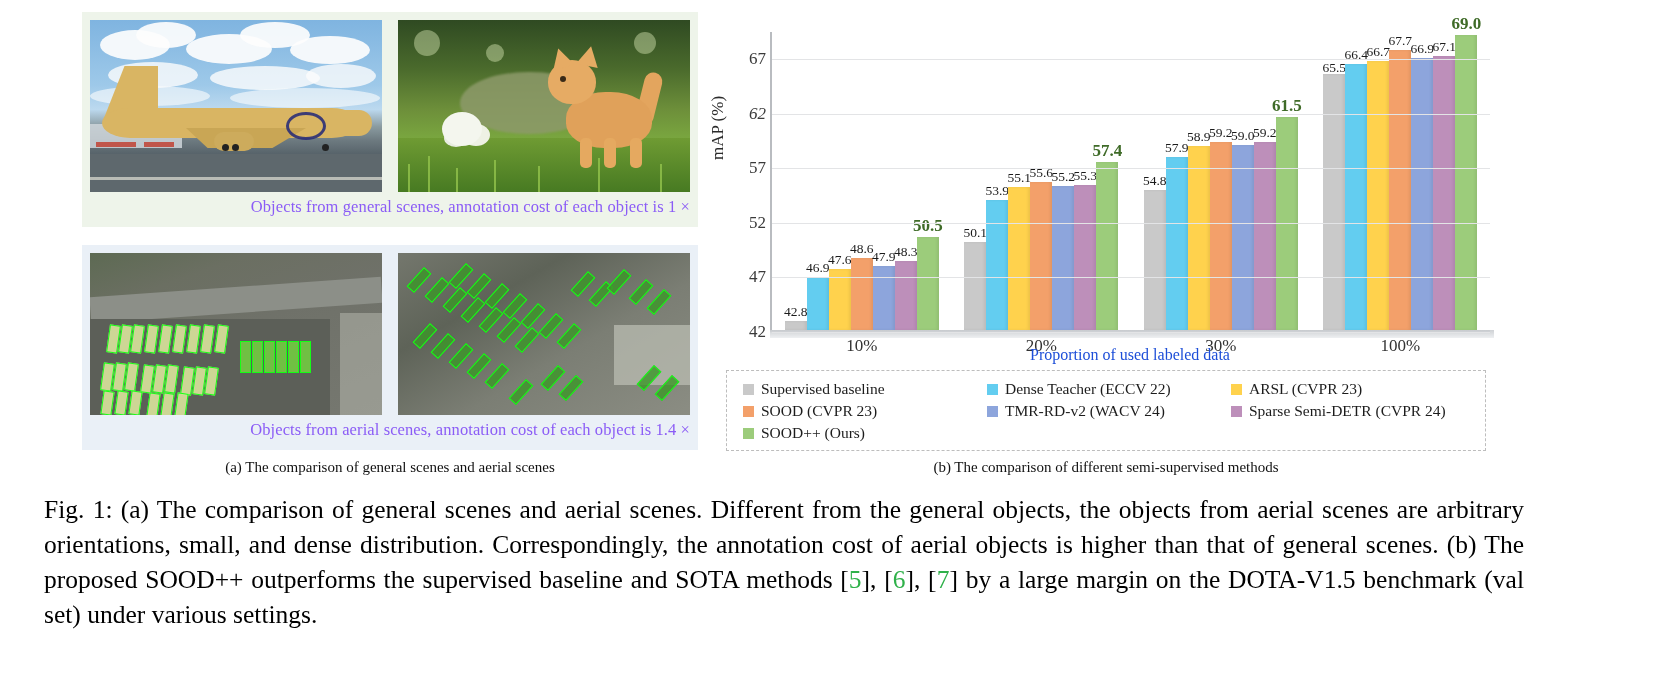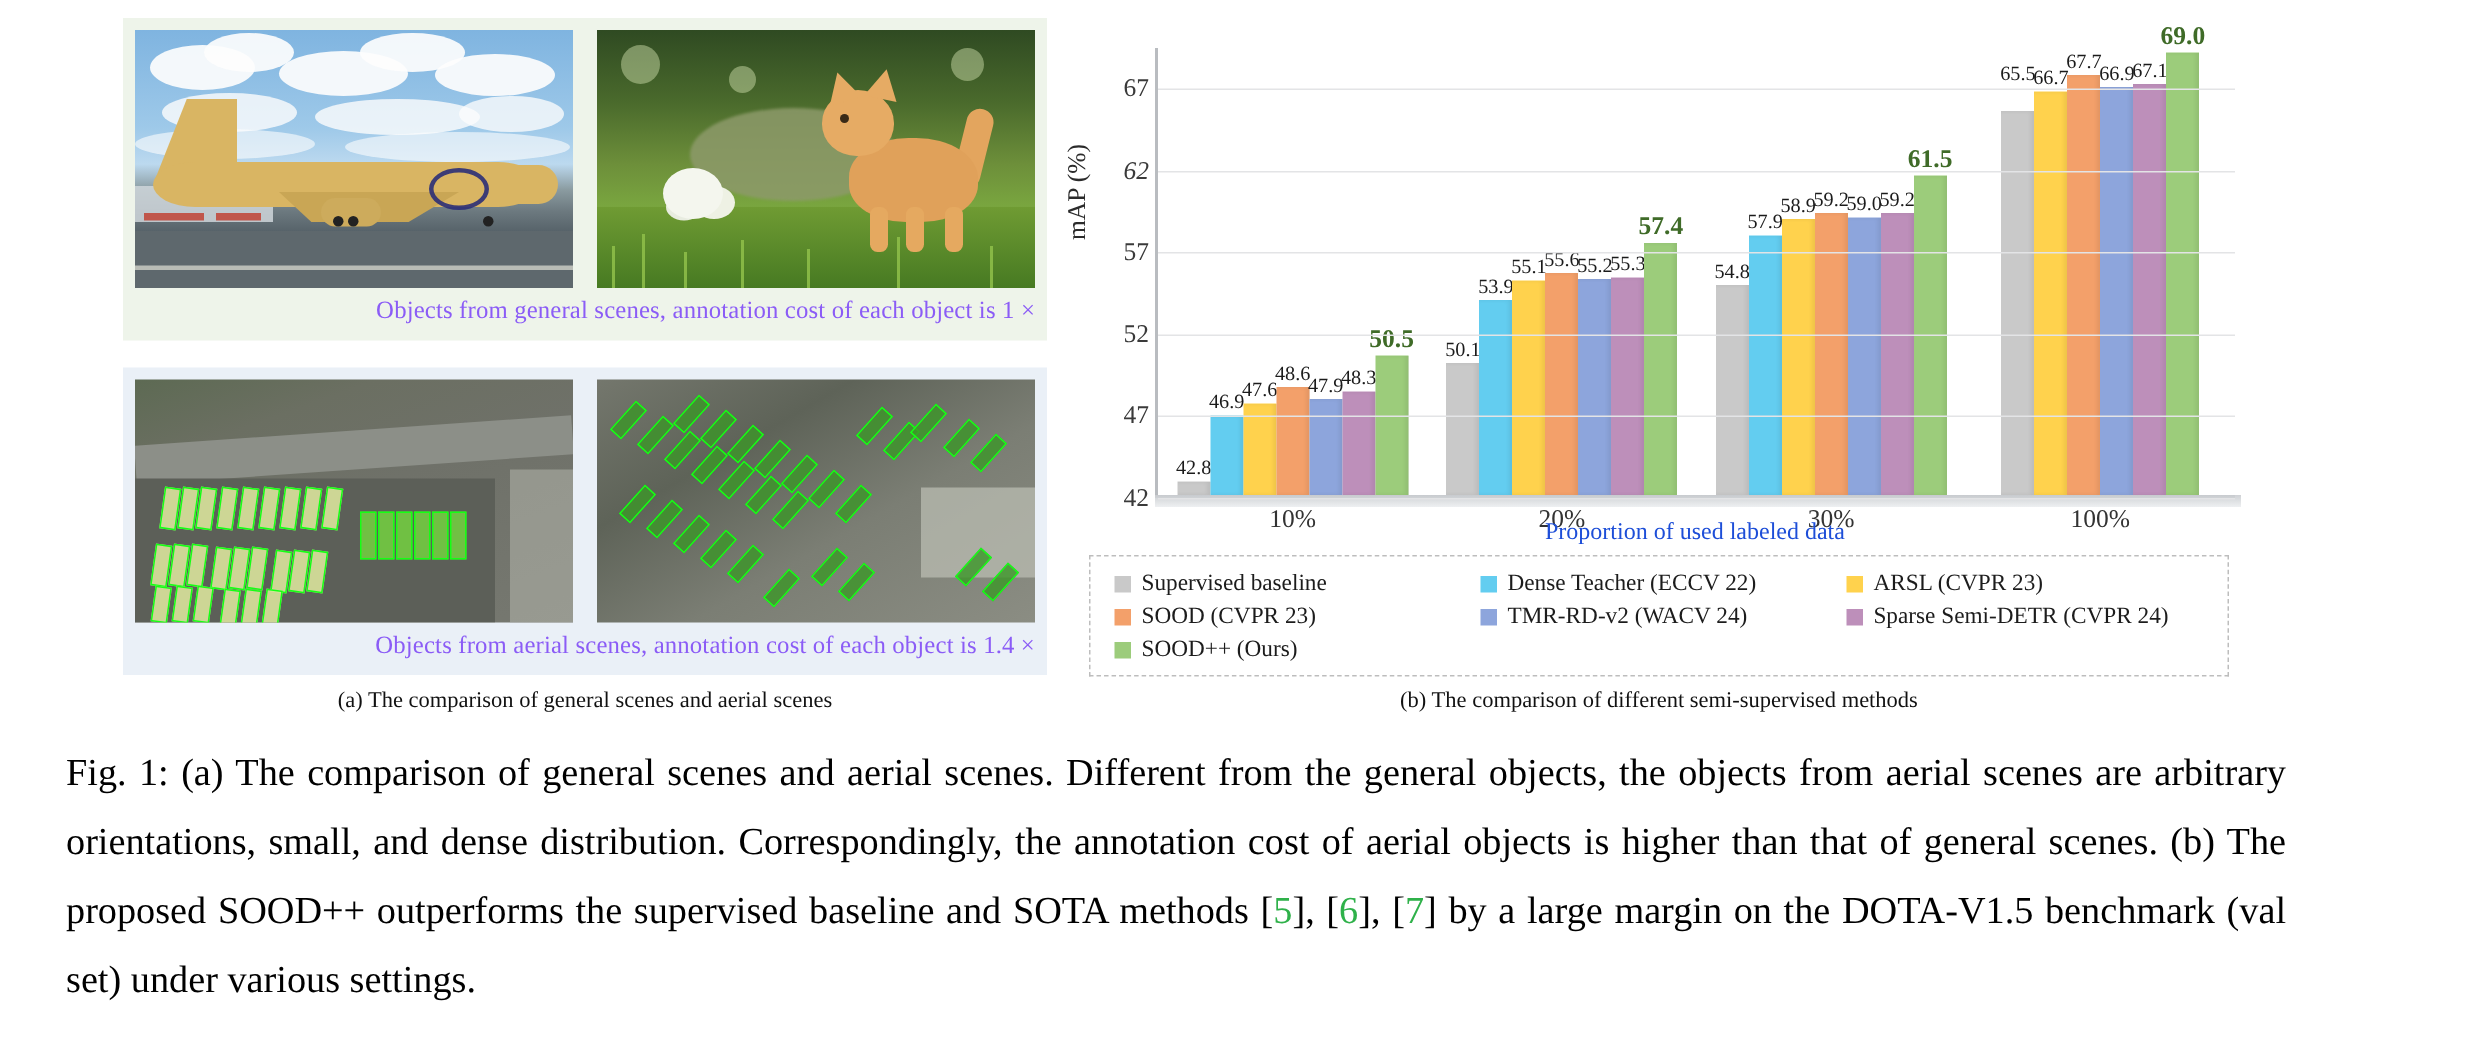--- a/index.html
+++ b/index.html
@@ -122,21 +122,21 @@
   .ltext{font-size:15.5px;color:#1c1c1c;white-space:nowrap;}
 
   .subcap-b{
     position:absolute;left:706px;top:459px;width:800px;text-align:center;
     font-size:15px;color:#111;
   }
 
   
   .figcap{
     position:absolute;left:44px;top:492px;width:1480px;
-    font-size:25.5px;line-height:46px;text-align:justify;color:#000;
+    font-size:25.5px;line-height:35px;text-align:justify;color:#000;
   }
   .cite{color:#2fb14a;}
 </style>
 </head>
 <body>
 
 <div class="figure">
 
   <div class="panel-a">
 
@@ -380,21 +380,25 @@
             </div>
             <div class="bar ours" style="height: 212.727px;">
               <div class="fill" style="height: 212.727px; background: rgb(156, 204, 123);"></div>
               <div class="vlab" style="bottom: 213.727px;">61.5</div>
             </div>
             <div class="glabel">30%</div>
           </div>
           <div class="group">
             <div class="bar" style="height: 256.364px;">
               <div class="fill" style="height: 256.364px; background: rgb(201, 201, 201);"></div>
-              <div class="vlab" style="bottom: 273px;">65.5</div>
+              <div class="vlab" style="bottom: 254px;">65.5</div>
+            </div>
+            <div class="bar" style="height: 266.182px;">
+              <div class="fill" style="height: 266.182px; background: rgb(99, 205, 240);"></div>
+              <div class="vlab" style="bottom: 267.182px;">66.4</div>
             </div>
             <div class="bar" style="height: 269.455px;">
               <div class="fill" style="height: 269.455px; background: rgb(255, 210, 77);"></div>
               <div class="vlab" style="bottom: 270.455px;">66.7</div>
             </div>
             <div class="bar" style="height: 280.364px;">
               <div class="fill" style="height: 280.364px; background: rgb(243, 160, 106);"></div>
               <div class="vlab" style="bottom: 281.364px;">67.7</div>
             </div>
             <div class="bar" style="height: 271.636px;">

